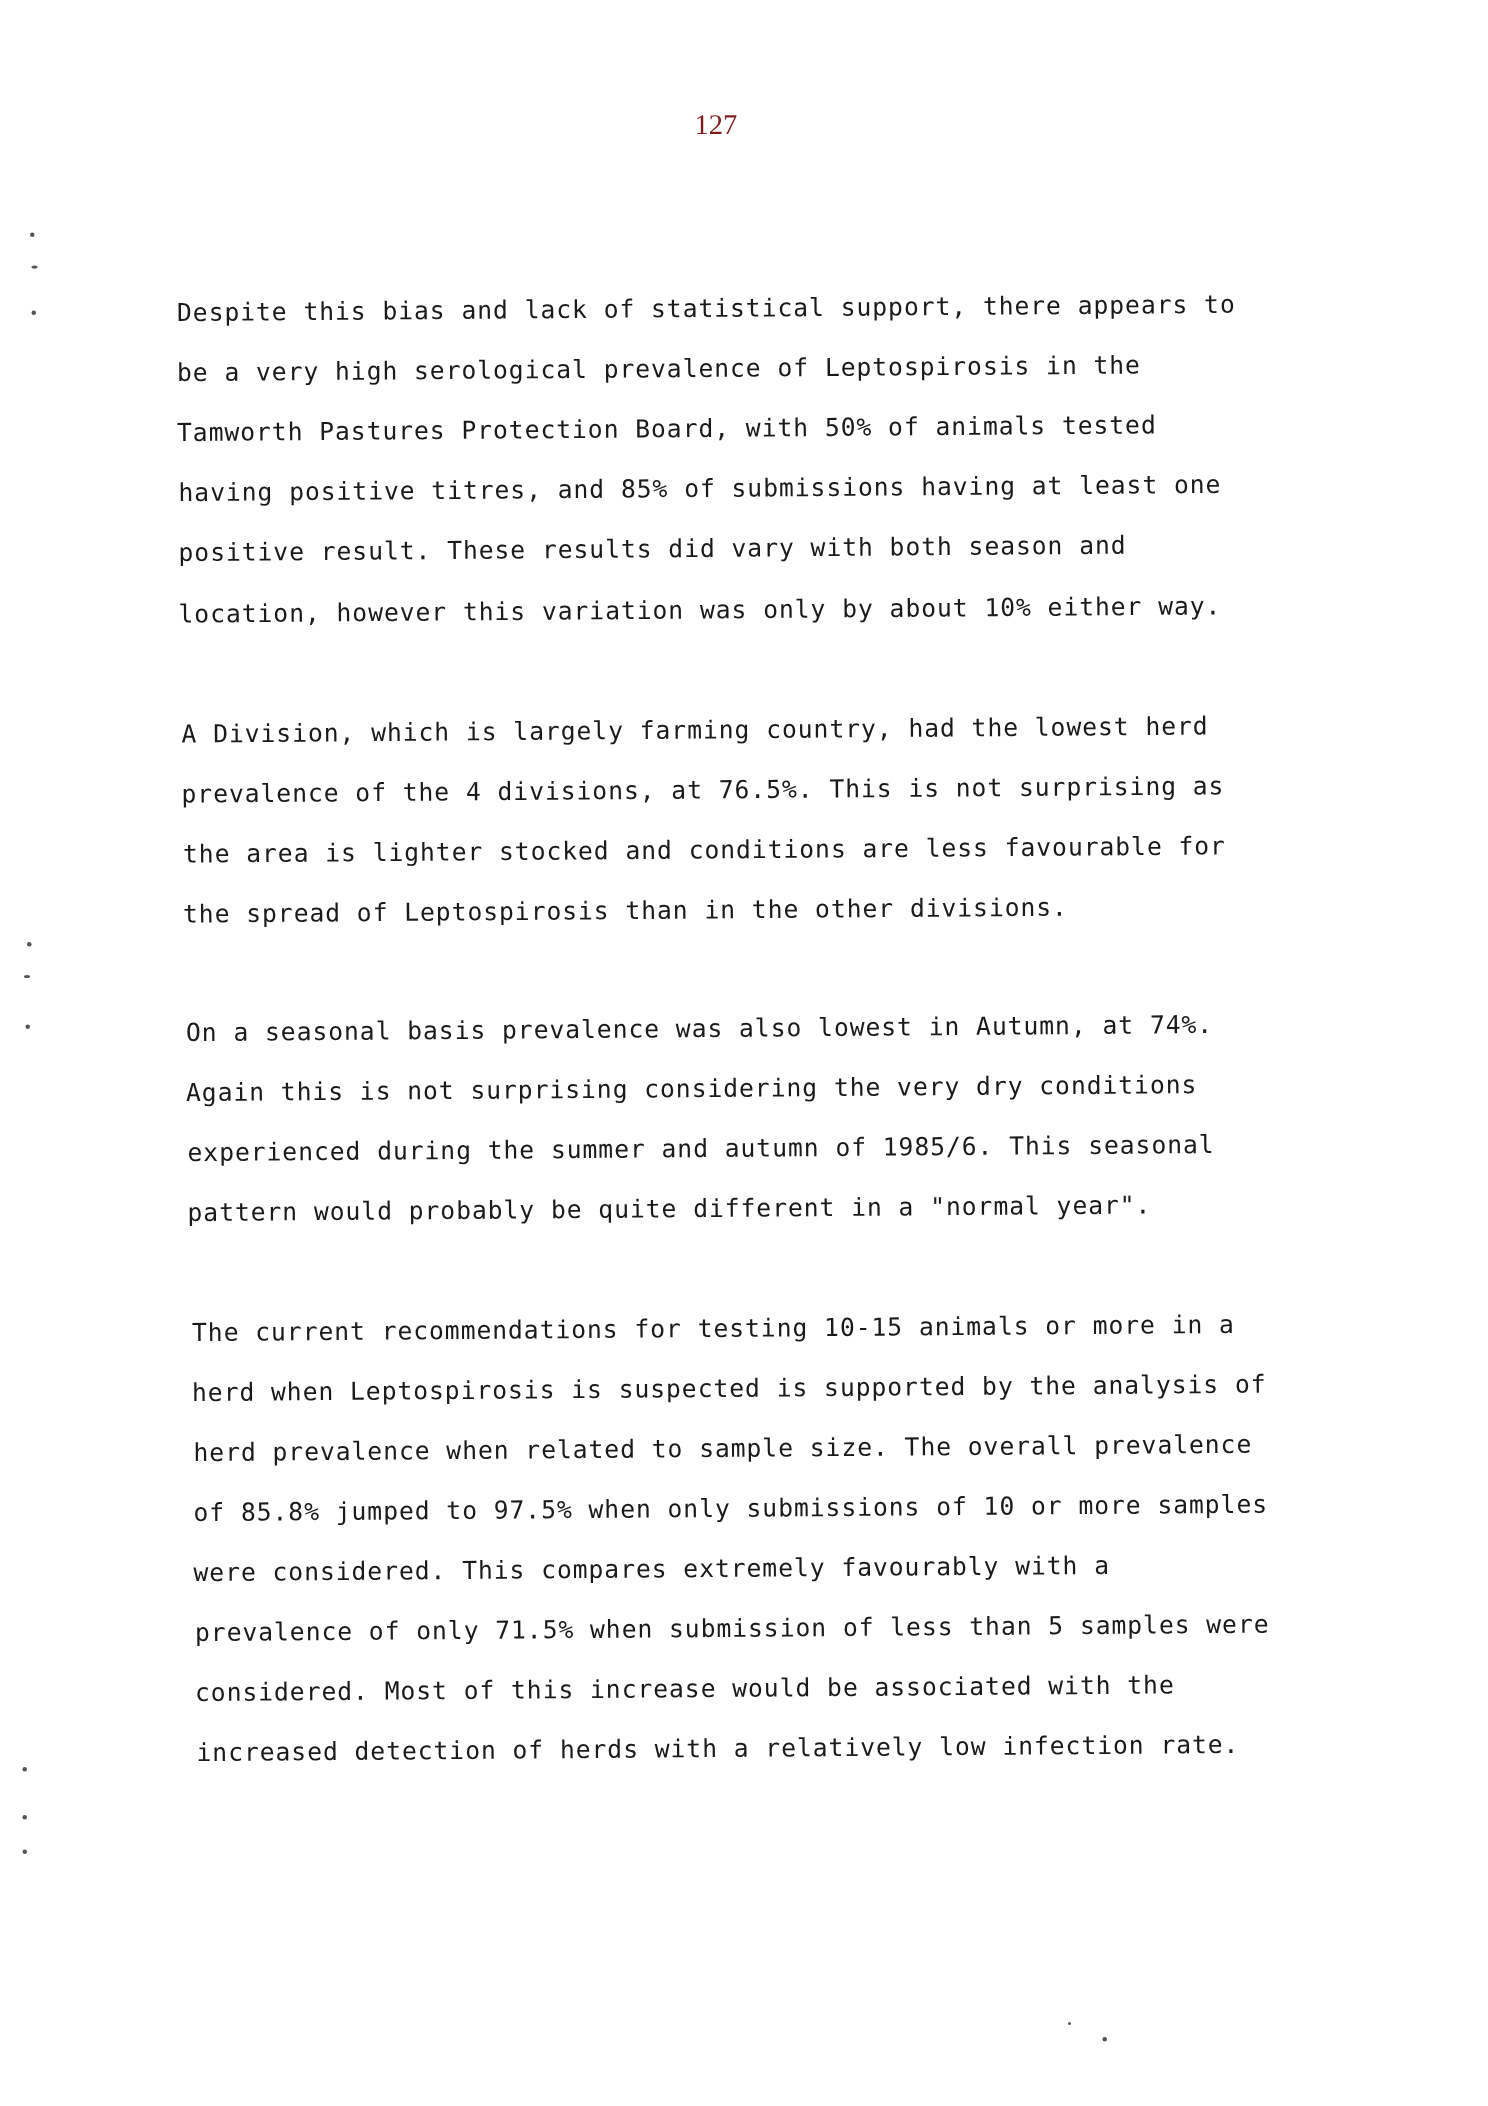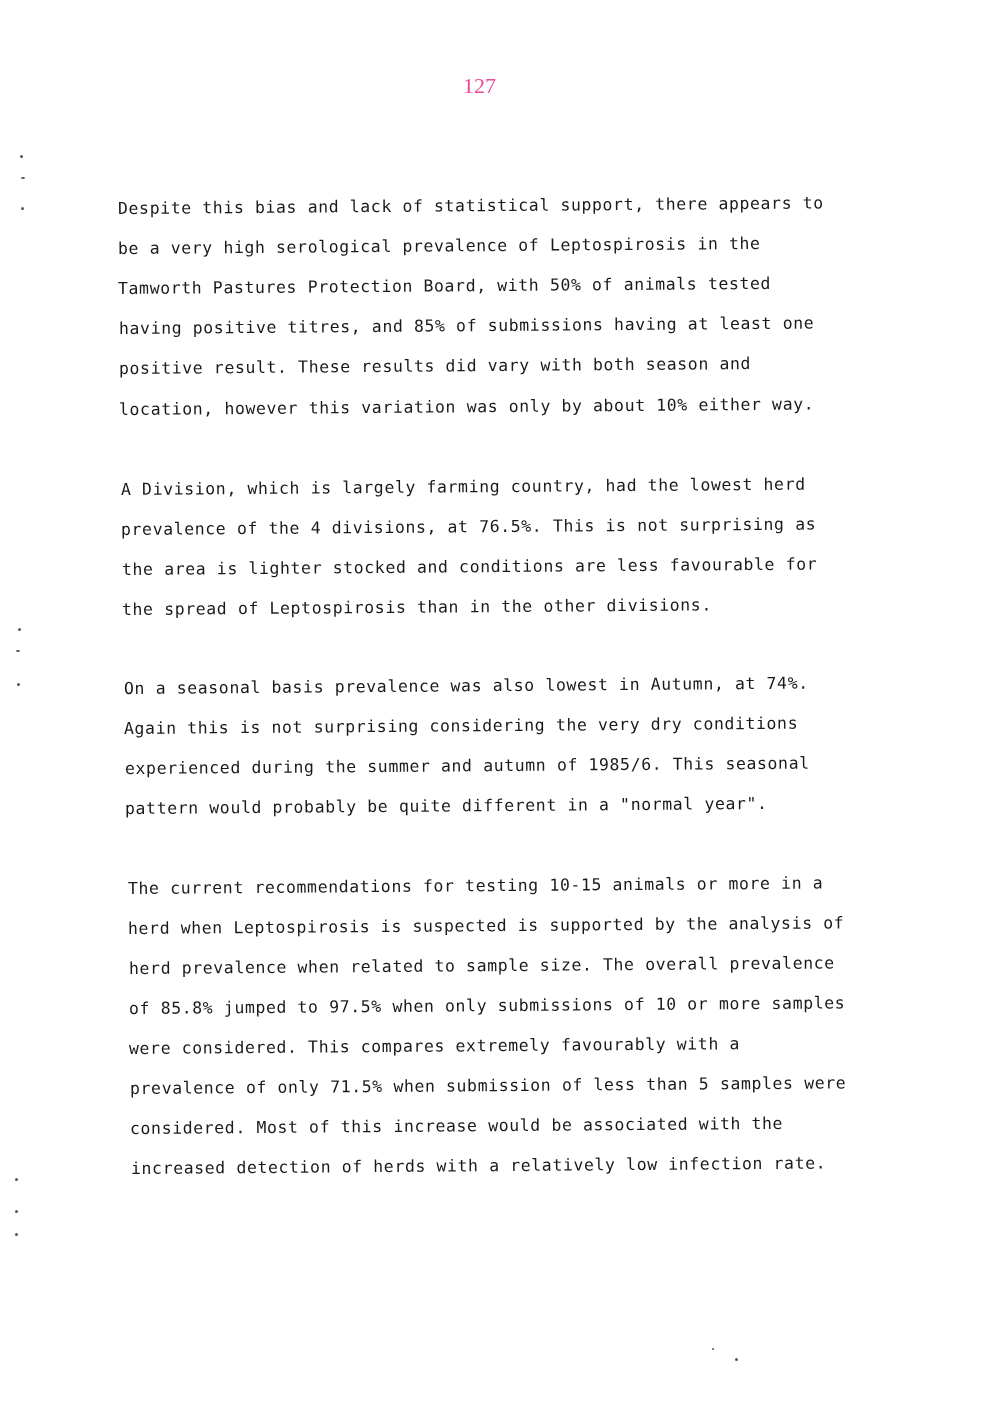--- a/index.html
+++ b/index.html
@@ -2,21 +2,21 @@
 <html><head>
 <meta charset="utf-8">
 <style>
   html, body { margin: 0; padding: 0; }
   body {
     width: 992px; height: 1404px; background: #ffffff; position: relative; overflow: hidden;
     font-family: "DejaVu Sans Mono", "Liberation Mono", monospace; color: #1a1a1a;
   }
   .page-number {
     position: absolute; left: 463px; top: 73px; font-family: "Liberation Serif", serif;
-    font-size: 22px; color: #ec4899;
+    font-size: 19px; color: #7f1d1d;
   }
   .para { position: absolute; left: 0; top: 0; }
   .line {
     position: absolute; white-space: nowrap; font-size: 16.5px; letter-spacing: 0.6px;
     transform-origin: left center;
   }
   .speck { position: absolute; background: #555; border-radius: 50%; }
 </style>
 </head>
 <body>

